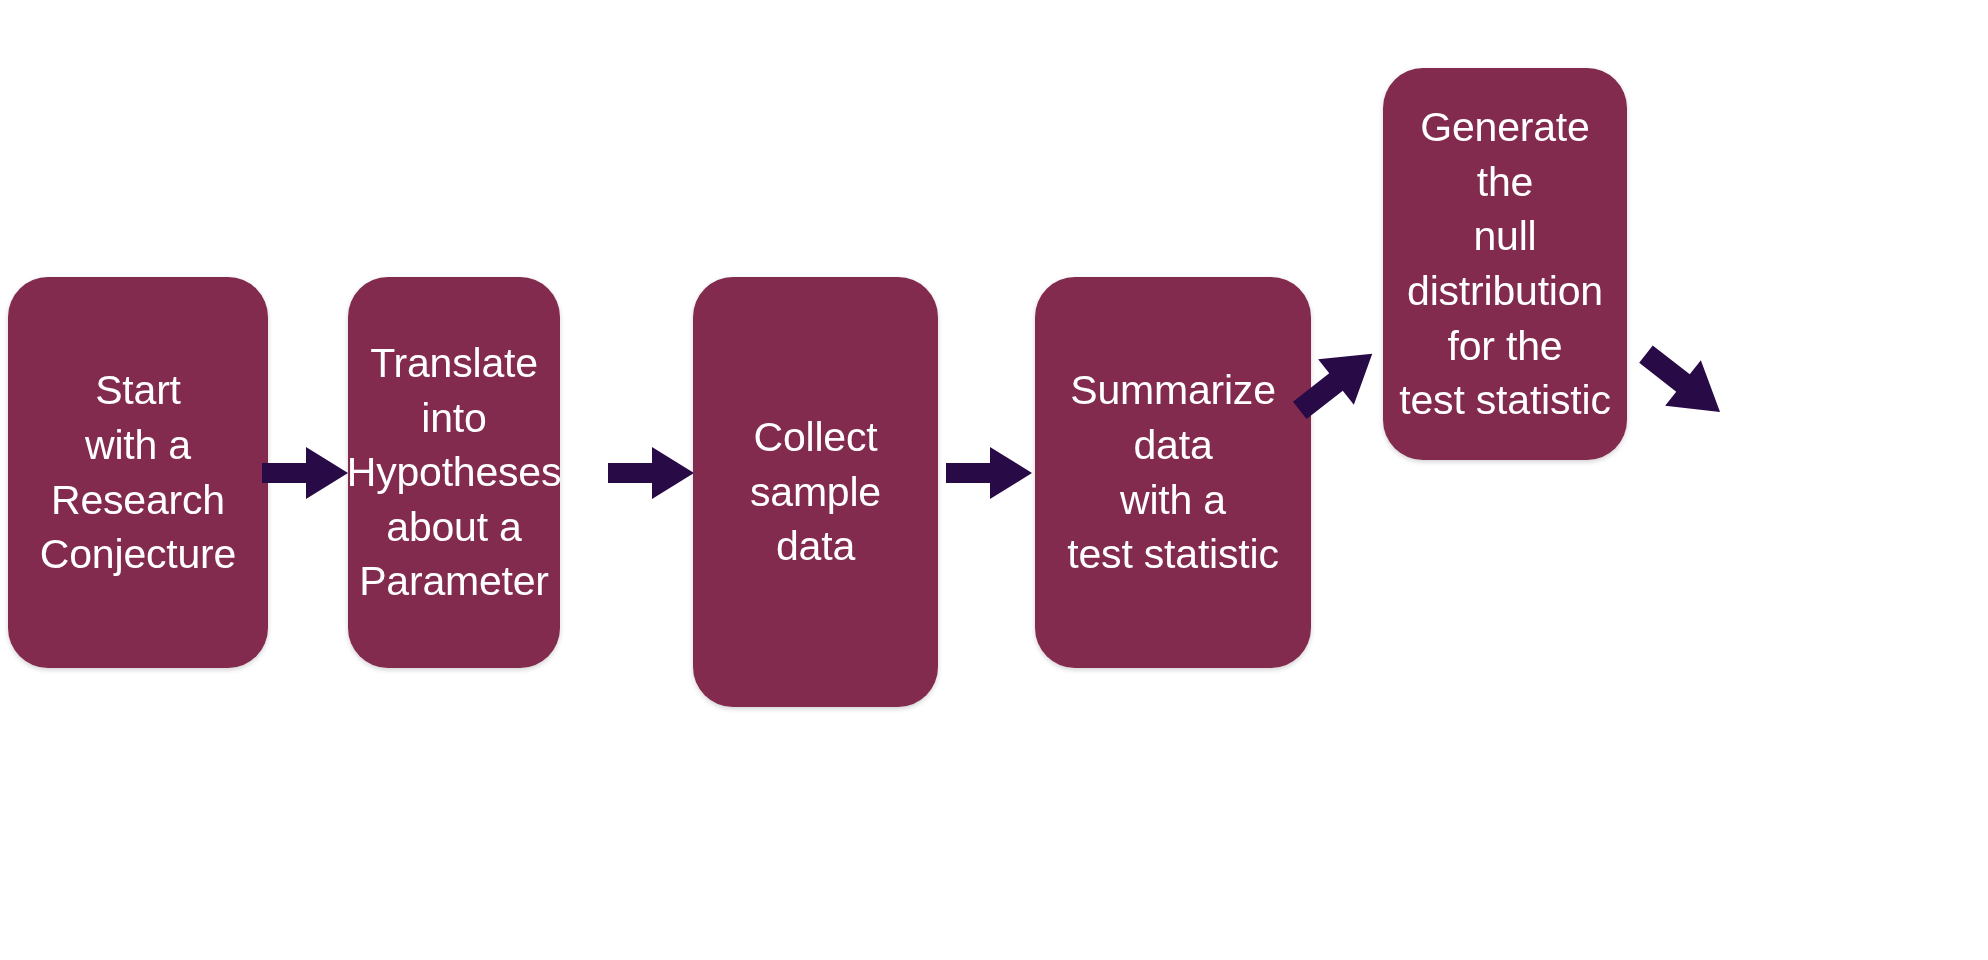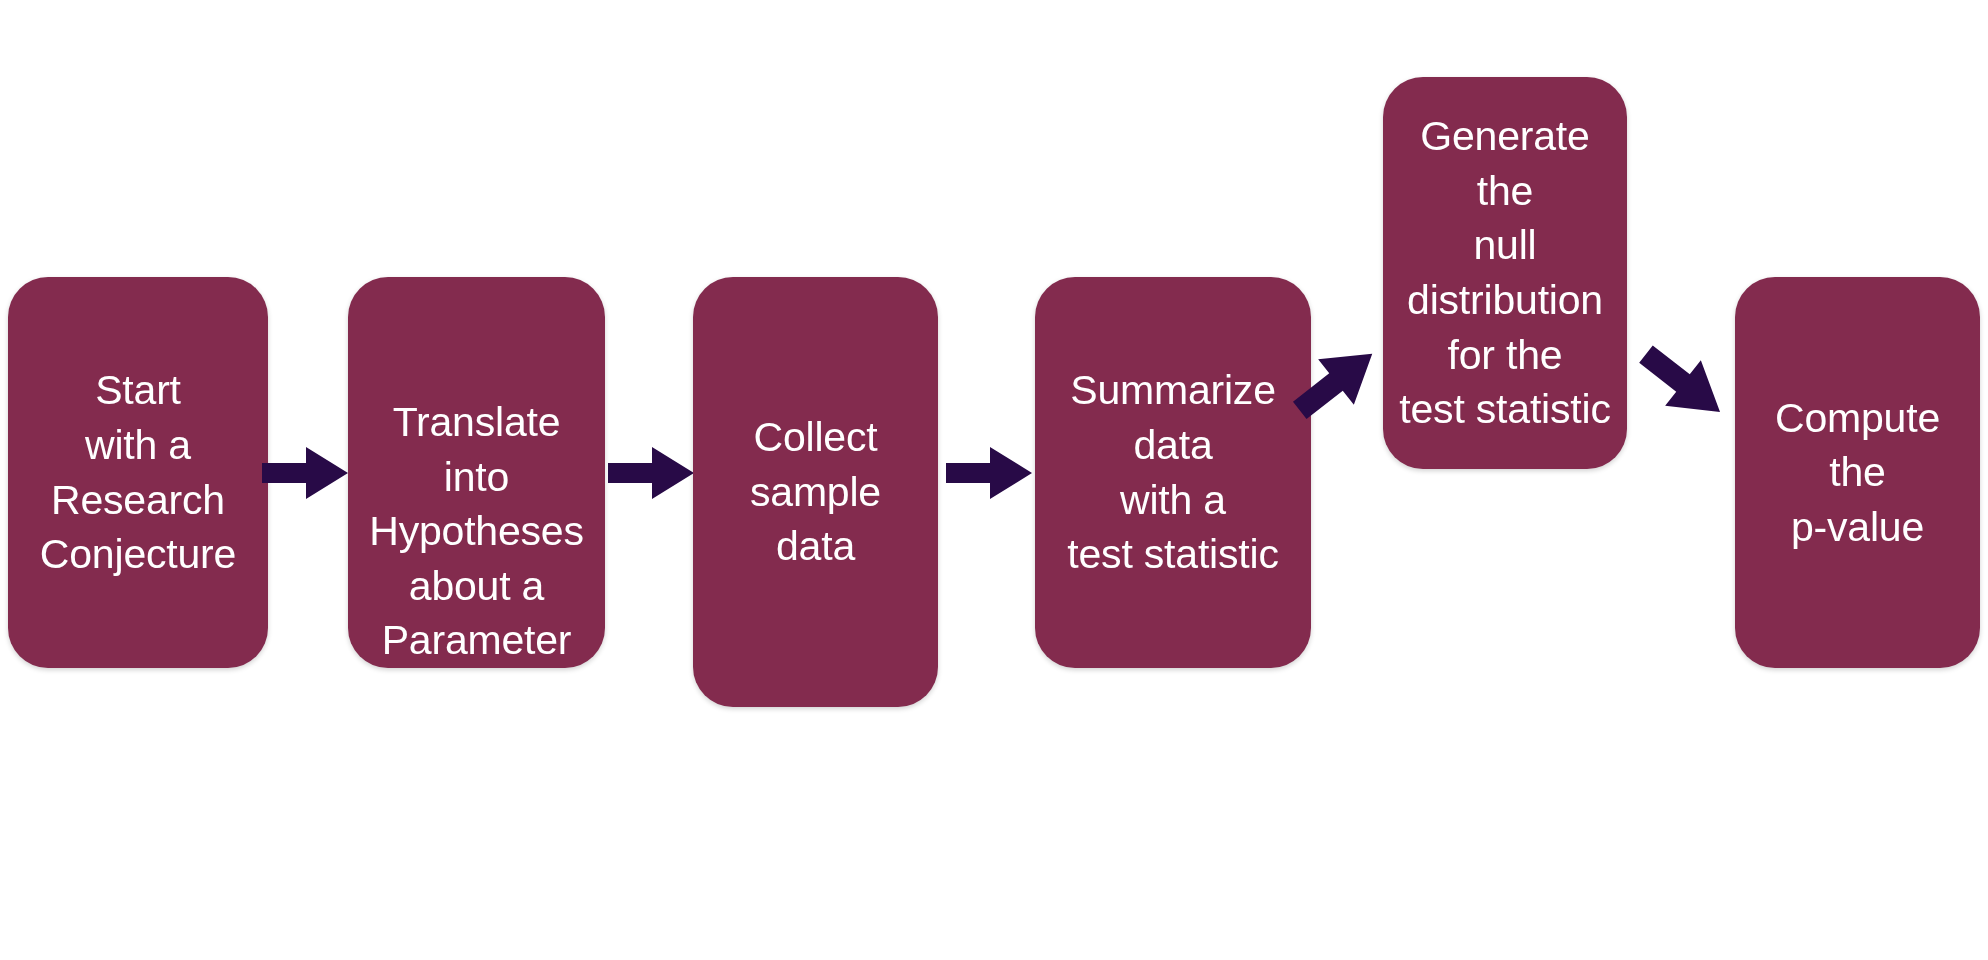--- a/index.html
+++ b/index.html
@@ -44,24 +44,24 @@
   .arrow {
     position: absolute;
     pointer-events: none;
   }
   .arrow svg {
     display: block;
     overflow: visible;
   }
   
   #box-0 { left: 8px;    top: 277px; width: 260px; height: 391px; }
-  #box-1 { left: 348px;  top: 277px; width: 257px; height: 391px; align-items: flex-end; }
+  #box-1 { left: 348px;  top: 277px; width: 212px; height: 391px; }
   #box-2 { left: 693px;  top: 277px; width: 245px; height: 430px; }
   #box-3 { left: 1035px; top: 277px; width: 276px; height: 391px; }
-  #box-4 { left: 1383px; top: 68px;  width: 244px; height: 392px; margin-top: 9px; }
+  #box-4 { left: 1383px; top: 68px;  width: 244px; height: 392px; }
   #box-5 { left: 1735px; top: 277px; width: 245px; height: 391px; }
   
   #arrow-0 { left: 262px;  top: 447px; width: 86px;  height: 52px; }
   #arrow-1 { left: 608px;  top: 447px; width: 86px;  height: 52px; }
   #arrow-2 { left: 946px;  top: 447px; width: 86px;  height: 52px; }
   #arrow-3 { left: 1288px; top: 337px; width: 96px;  height: 90px; }
   #arrow-4 { left: 1634px; top: 337px; width: 98px;  height: 92px; }
 </style>
 </head>
 <body>
@@ -131,19 +131,14 @@
   </div>
 
   <div class="arrow" id="arrow-4">
     <svg width="98" height="92" viewBox="0 0 98 92" xmlns="http://www.w3.org/2000/svg">
       <g transform="rotate(38 49 46)">
         <polygon points="2,35 49,35 49,17 96,46 49,75 49,57 2,57" fill="#280a47"></polygon>
       </g>
     </svg>
   </div>
 
-  <div class="step-box" id="box-5">
-    <div class="step-label">Compute
-the
-p-value</div>
-  </div>
 
 </div>
 
 </body></html>

